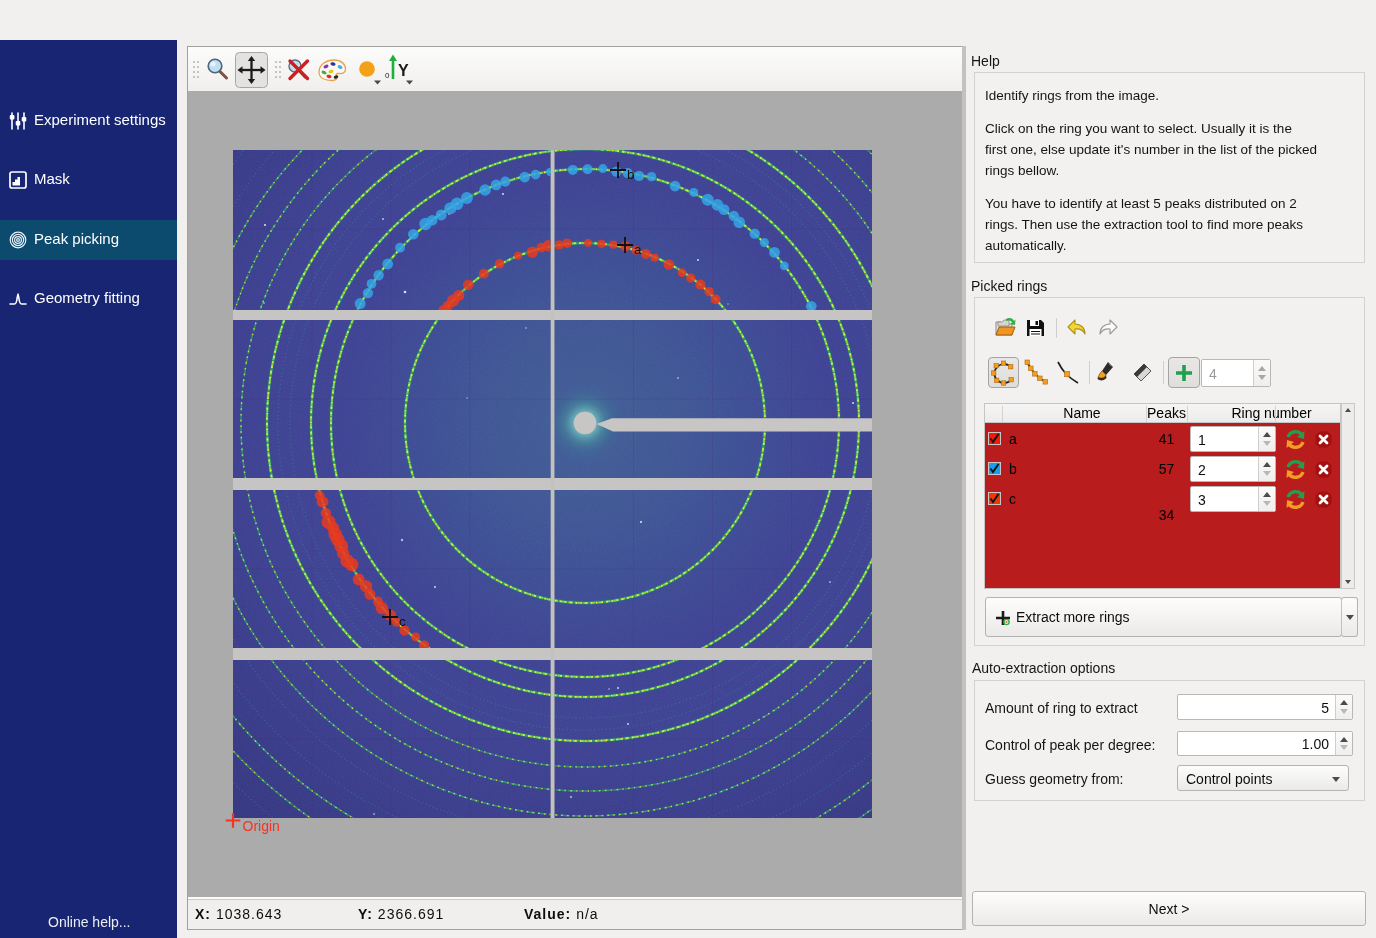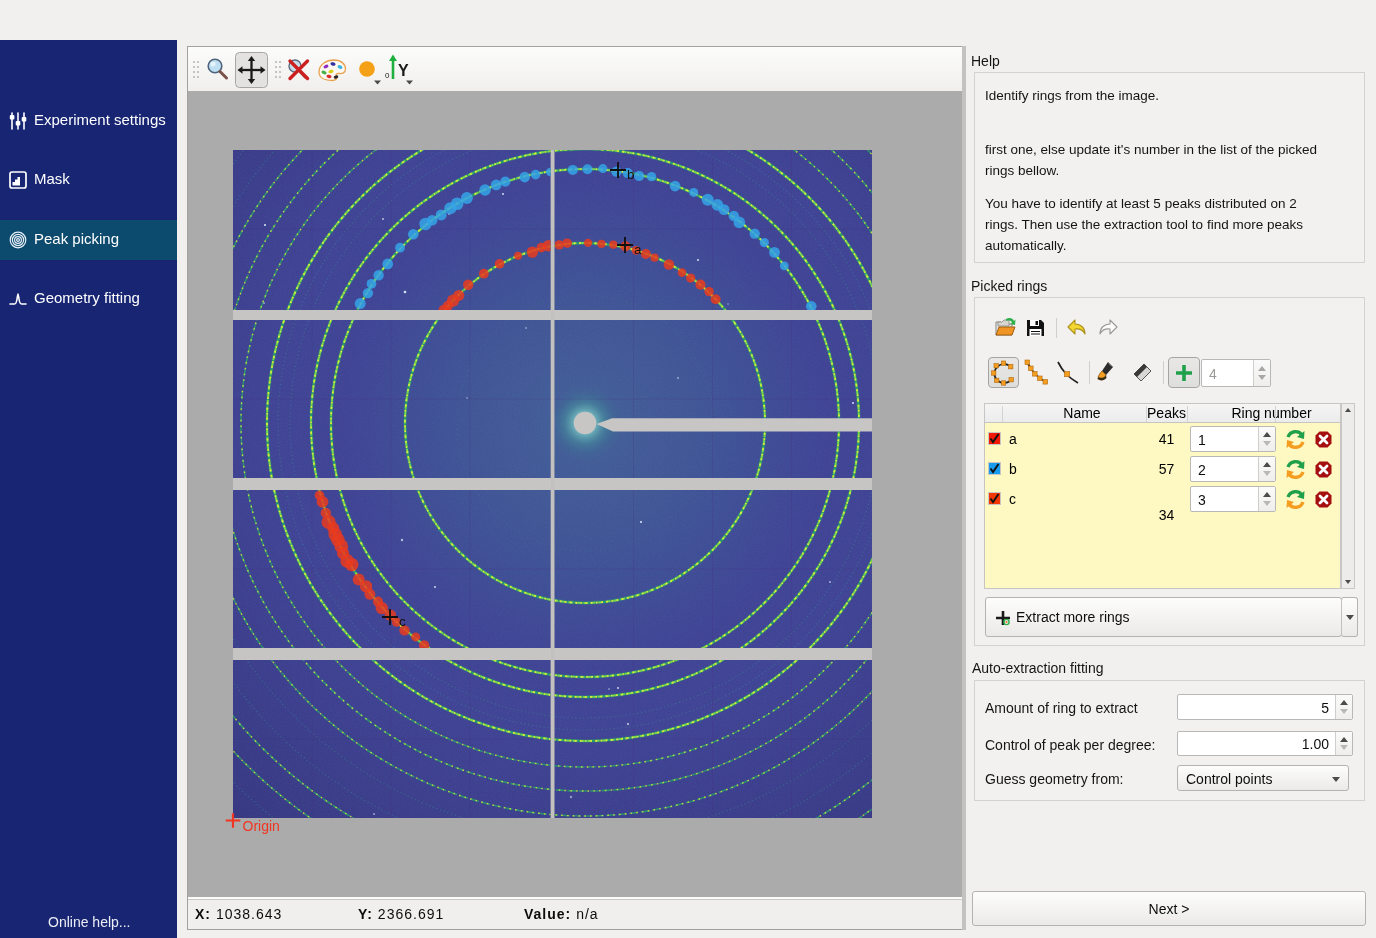--- a/index.html
+++ b/index.html
@@ -380,20 +380,21 @@
       <span style="left:7px"><b>X:</b> 1038.643</span>
       <span style="left:170px"><b>Y:</b> 2366.691</span>
       <span style="left:336px"><b>Value:</b> n/a</span>
     </div>
   </div>
   <div id="rscroll"></div>
 
   <div class="rp-label" style="left:971px; top:53px;">Help</div>
   <div class="gbox" style="left:974px; top:72px; width:391px; height:191px;"></div>
   <div class="hline" style="top:88px;">Identify rings from the image.</div>
+  <div class="hline" style="top:121px;">Click on the ring you want to select. Usually it is the</div>
   <div class="hline" style="top:142px;">first one, else update it's number in the list of the picked</div>
   <div class="hline" style="top:163px;">rings bellow.</div>
   <div class="hline" style="top:196px;">You have to identify at least 5 peaks distributed on 2</div>
   <div class="hline" style="top:217px;">rings. Then use the extraction tool to find more peaks</div>
   <div class="hline" style="top:238px;">automatically.</div>
 
   <div class="rp-label" style="left:971px; top:278px;">Picked rings</div>
   <div class="gbox" style="left:974px; top:297px; width:391px; height:349px;"></div>
   <svg class="toolicon" style="left:992px; top:316px;" width="130" height="24" viewBox="0 0 130 24">
   <g transform="translate(1,1)">
@@ -463,21 +464,21 @@
 <svg class="toolicon" style="left:1168px; top:357px;" width="32" height="31" viewBox="0 0 32 31">
   <path d="M16 8 L16 24 M8 16 L24 16" stroke="#1fa14b" stroke-width="3.6"></path>
 </svg>
 <div class="spin" style="left:1201px; top:359px; width:70px; height:28px;">
   <div class="v" style="left:7px; top:6px; color:#9b9a98;">4</div>
   <div class="arrows"></div>
   <div class="arr-up" style="right:4.5px; top:6px; border-bottom-color:#a8a7a5;"></div>
   <div class="arr-dn" style="right:4.5px; bottom:6px; border-top-color:#a8a7a5;"></div>
 </div>
 <div style="position:absolute; left:984px; top:403px; width:357px; height:186px;
-     border:1px solid #c6c5c4; background:#fef9c3;">
+     border:1px solid #c6c5c4; background:#b91c1c;">
   <div style="position:absolute; left:0; top:0; width:355px; height:19px;
        background:linear-gradient(#f6f5f4,#edecec); border-bottom:1px solid #c6c5c4;">
     <div style="position:absolute; left:33px; width:128px; text-align:center; top:1px; font-size:14px;">Name</div>
     <div style="position:absolute; left:161px; width:41px; text-align:center; top:1px; font-size:14px;">Peaks</div>
     <div style="position:absolute; left:203px; width:87px; text-align:center; top:1px; font-size:14px;margin-left:40px;">Ring number</div>
     <div style="position:absolute; left:17px; top:2px; width:1px; height:16px; background:#d4d3d2;"></div>
     <div style="position:absolute; left:161px; top:2px; width:1px; height:16px; background:#d4d3d2;"></div>
     <div style="position:absolute; left:202px; top:2px; width:1px; height:16px; background:#d4d3d2;"></div>
     <div style="position:absolute; left:290px; top:2px; width:1px; height:16px; background:#d4d3d2;"></div>
   </div>
@@ -561,21 +562,21 @@
     <path d="M9 2 L9 16 M2 9 L16 9" stroke="#1a1a1a" stroke-width="2.6"></path>
     <circle cx="12.5" cy="13" r="2.6" fill="none" stroke="#2fae4a" stroke-width="1.4"></circle>
     <circle cx="12.5" cy="13" r="1" fill="#e86a1a"></circle>
   </svg>
   <div style="position:absolute; left:30px; top:11px;">Extract more rings</div>
 </div>
 <div class="btn" style="left:1341px; top:597px; width:17px; height:40px; border-left:1px solid #c2c1bf;">
   <div class="arr-dn" style="left:4px; top:17px;"></div>
 </div>
 
-  <div class="rp-label" style="left:972px; top:660px;">Auto-extraction fitting</div>
+  <div class="rp-label" style="left:972px; top:660px;">Auto-extraction options</div>
   <div class="gbox" style="left:974px; top:680px; width:391px; height:121px;"></div>
   <div class="rp-label" style="left:985px; top:700px;">Amount of ring to extract</div>
 <div class="spin" style="left:1177px; top:694px; width:176px; height:26px;">
   <div class="v" style="right:23px; top:5px;">5</div>
       <div class="arrows"></div>
   <div class="arr-up" style="right:4.5px; top:5px;"></div>
   <div class="arr-dn" style="right:4.5px; bottom:5px; border-top-color:#b9b8b6;"></div>
 </div>
 <div class="rp-label" style="left:985px; top:737px;">Control of peak per degree:</div>
 <div class="spin" style="left:1177px; top:731px; width:176px; height:25px;">

